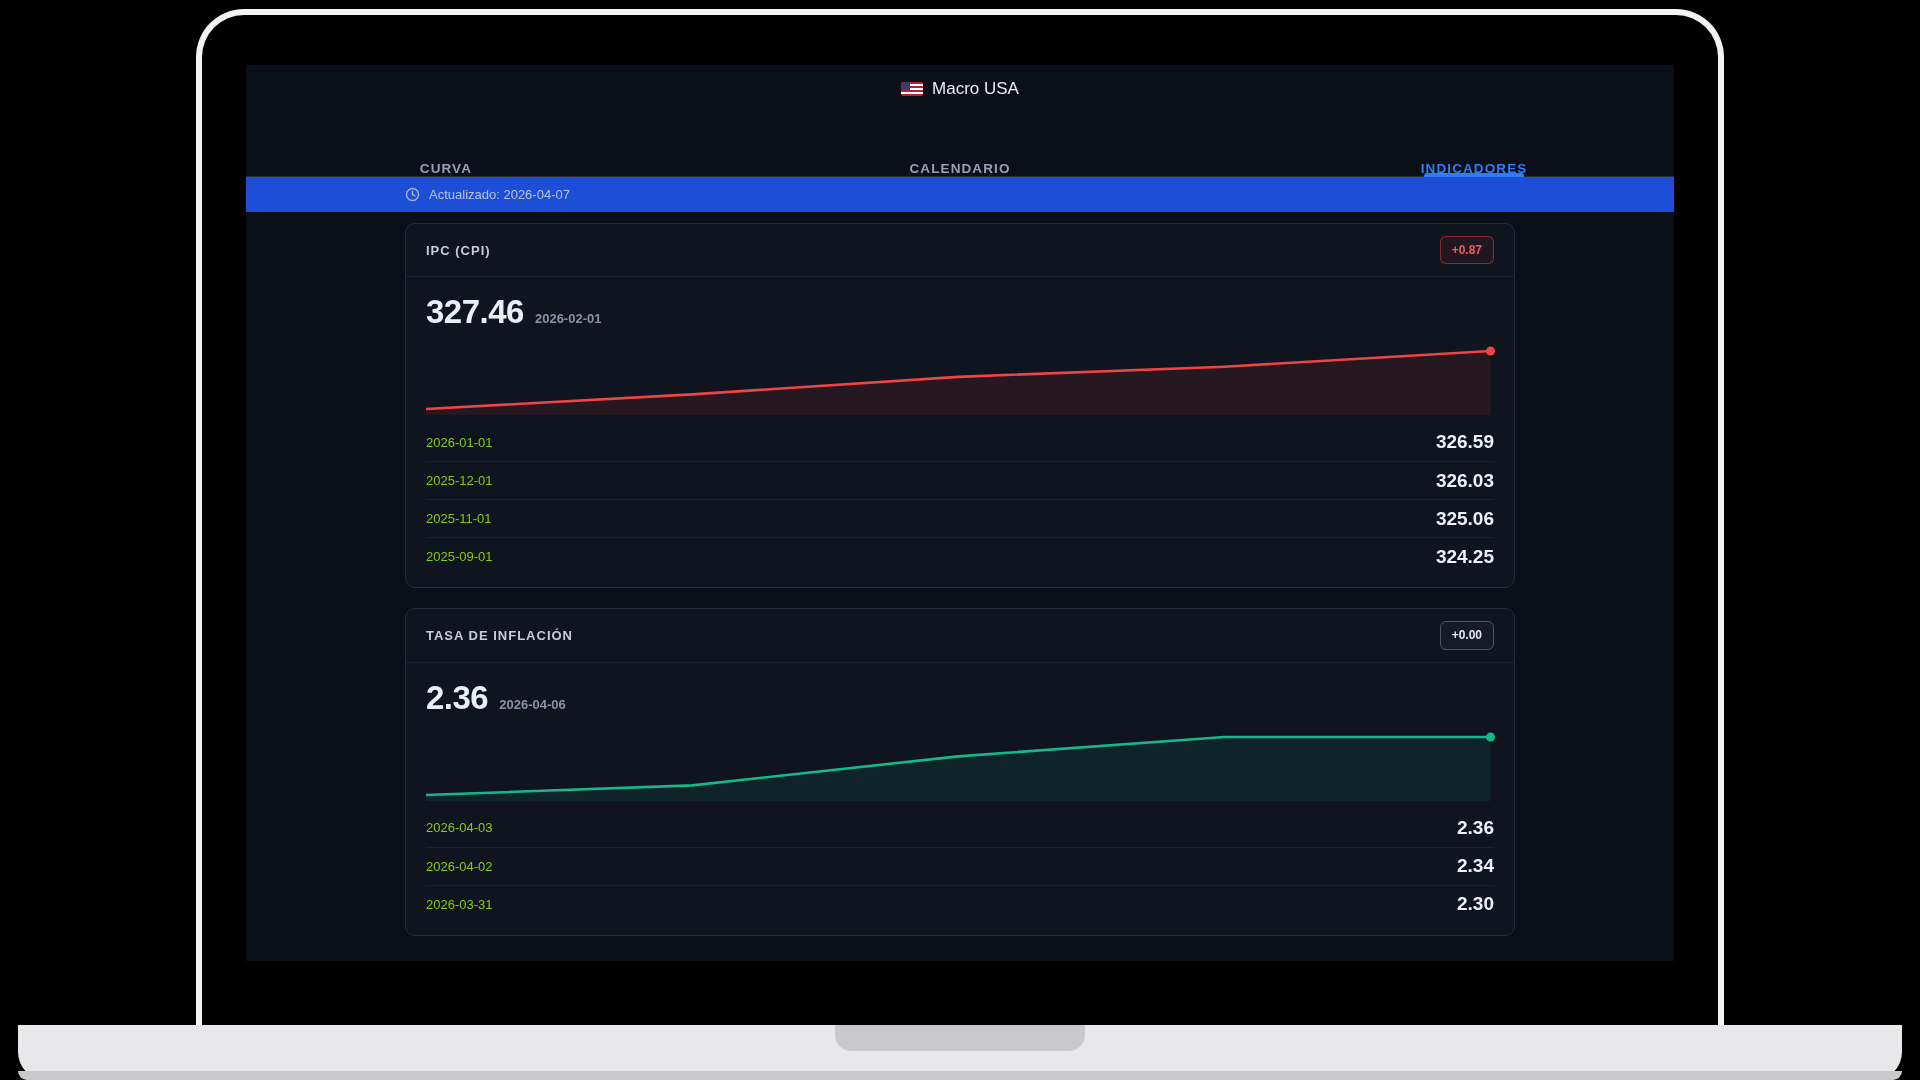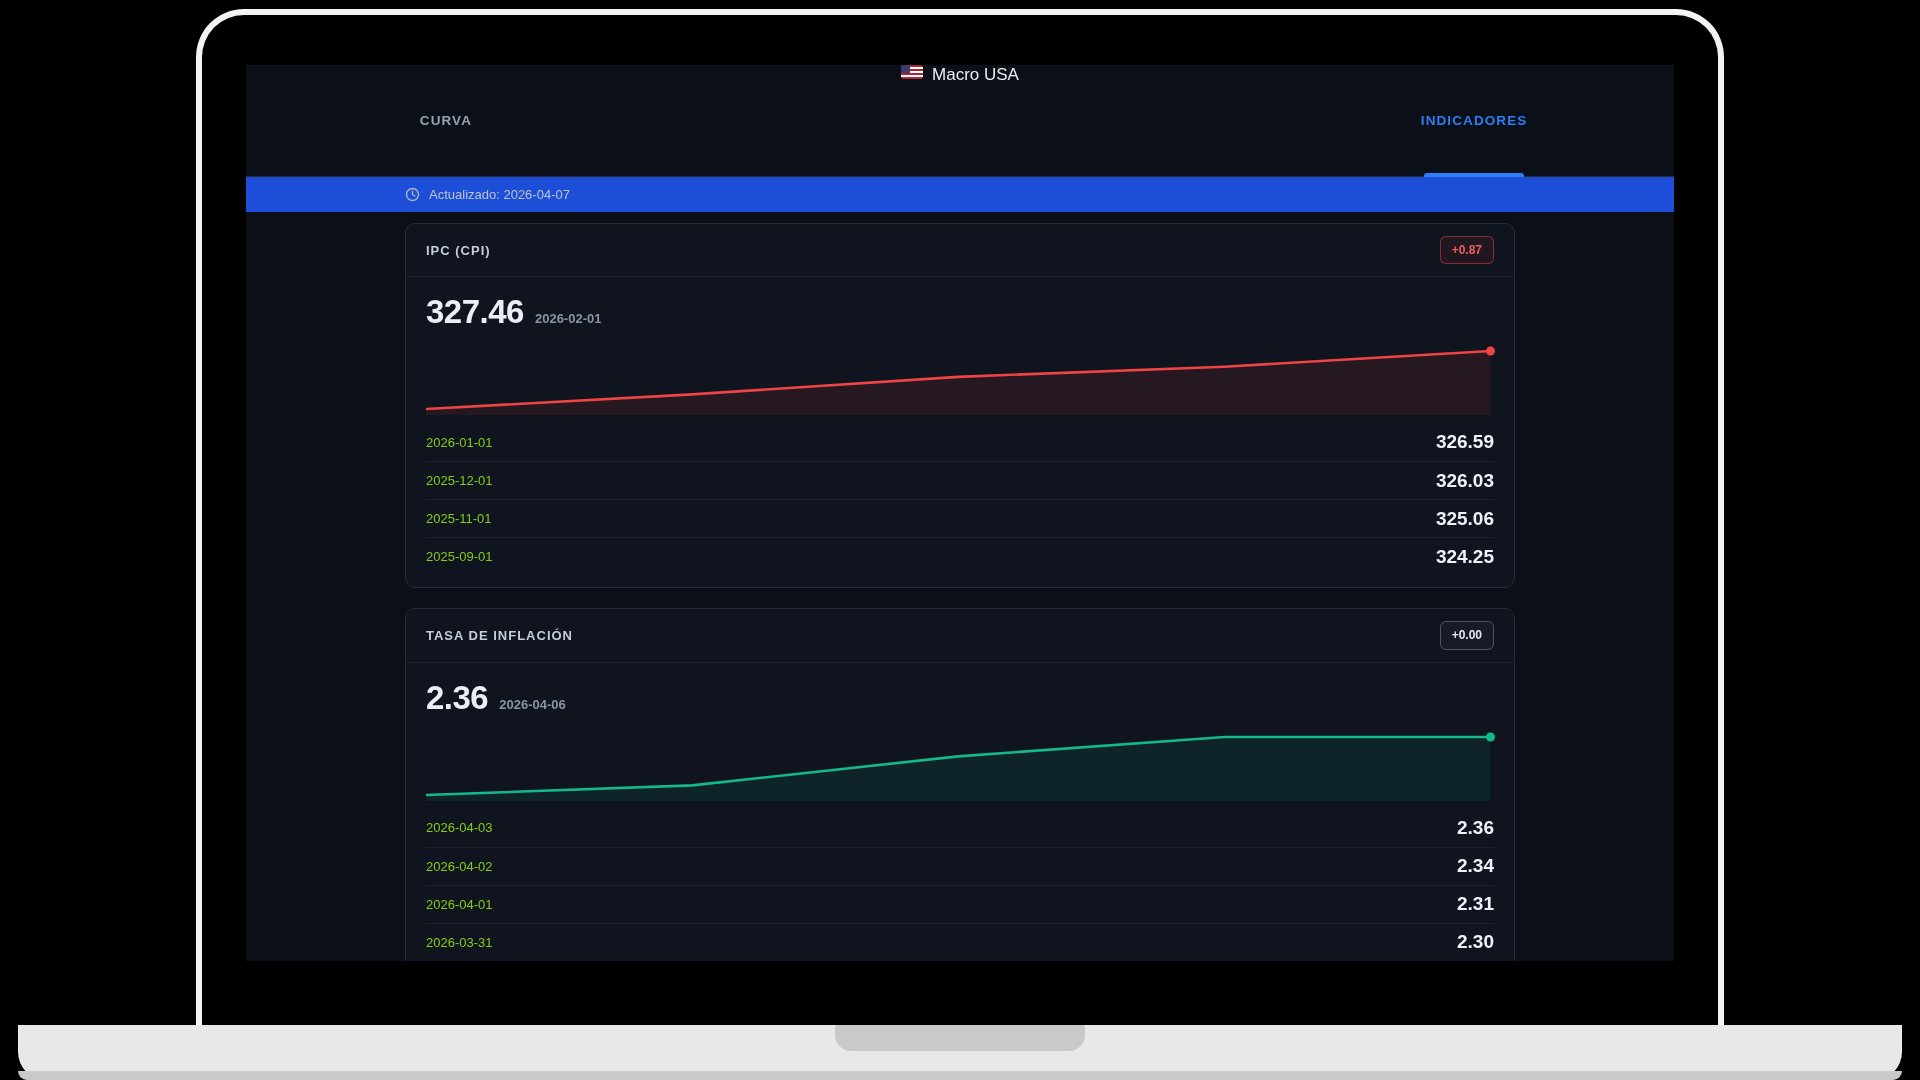--- a/index.html
+++ b/index.html
@@ -28,37 +28,37 @@
     width:250px; height:26px; background:#c9c9cc; border-radius:0 0 16px 16px;
   }
 
   
   .app {
     position:absolute; left:44px; top:50px; width:1428px; height:896px;
     background:#0b1018; overflow:hidden; color:#eaeef5;
   }
 
   .titlebar {
-    height:48px; display:flex; align-items:flex-start; justify-content:center;
+    height:48px; display:flex; align-items:center; justify-content:center;
     gap:9px; font-size:17px; font-weight:500; color:#e9edf4;
   }
   .flag {
     width:22px; height:14px; border-radius:2px; position:relative; overflow:hidden;
     background:repeating-linear-gradient(180deg,#b22234 0 2px,#ffffff 2px 4px);
   }
   .flag::after {
     content:""; position:absolute; left:0; top:0; width:9px; height:8px; background:#3c3b6e;
   }
 
   .tabbar {
     height:64px; display:flex; justify-content:space-between;
     border-bottom:1px solid #262c38; position:relative;
   }
   .tab {
-    width:28%; display:flex; align-items:flex-start; justify-content:center;
+    width:28%; display:flex; align-items:flex-end; justify-content:center;
     position:relative; font-size:13.5px; font-weight:700; letter-spacing:1.1px;
     color:#97a1b3; cursor:pointer; text-transform:uppercase;
   }
   .tab.active { color:#2e7cf6; }
   .tab .underline {
     display:none; position:absolute; bottom:-1px; left:50%; transform:translateX(-50%);
     width:100px; height:4px; background:#2e7cf6; border-radius:3px 3px 0 0;
   }
   .tab.active .underline { display:block; }
 
@@ -111,20 +111,23 @@
 
     <div class="titlebar">
       <span class="flag"></span>
       <span>Macro USA</span>
     </div>
 
     <div class="tabbar" id="tabbar">
         <div class="tab">
           <span>CURVA</span>
         </div>
+        <div class="tab">
+          <span>CALENDARIO</span>
+        </div>
         <div class="tab active">
           <span>INDICADORES</span>
           <span class="underline"></span>
         </div>
       </div>
 
     <div class="statusbar">
       <div class="statusbar-inner">
         <svg class="clock-svg" width="15" height="15" viewBox="0 0 15 15">
           <circle cx="7.5" cy="7.5" r="6" fill="none" stroke="#aeb6c6" stroke-width="1.4"></circle>
@@ -193,24 +196,20 @@
       <div class="table">
               <div class="row">
                 <span class="row-date">2026-04-03</span>
                 <span class="row-value">2.36</span>
               </div>
               <div class="row">
                 <span class="row-date">2026-04-02</span>
                 <span class="row-value">2.34</span>
               </div>
               <div class="row">
-                <span class="row-date">2026-04-01</span>
-                <span class="row-value">2.31</span>
-              </div>
-              <div class="row">
                 <span class="row-date">2026-03-31</span>
                 <span class="row-value">2.30</span>
               </div>
             </div>
     </div>
   </div>
 </div>
   </div>
 </div>
 

